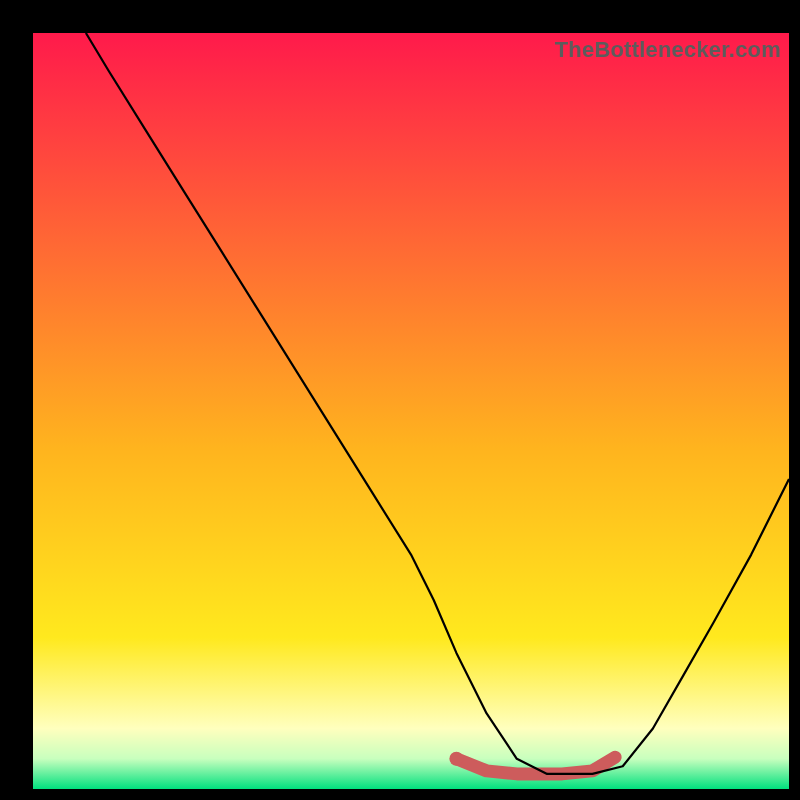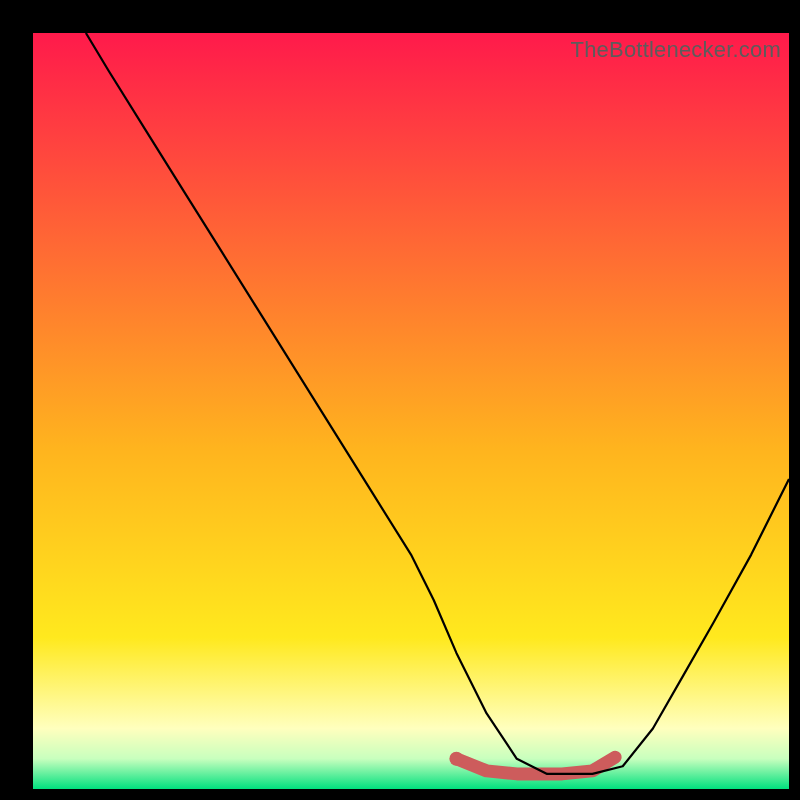--- a/index.html
+++ b/index.html
@@ -26,21 +26,21 @@
     width: 756px;
     height: 756px;
   }
   .watermark {
     position: absolute;
     top: 4px;
     right: 8px;
     color: #5c5c5c;
     font-size: 22px;
     letter-spacing: 0.2px;
-    font-weight: 400;
+    font-weight: 700;
   }
   svg { display: block; }
 </style>
 </head>
 <body>
 
 <div class="frame">
 
   <svg class="plot" viewBox="0 0 756 756">
     <defs>

